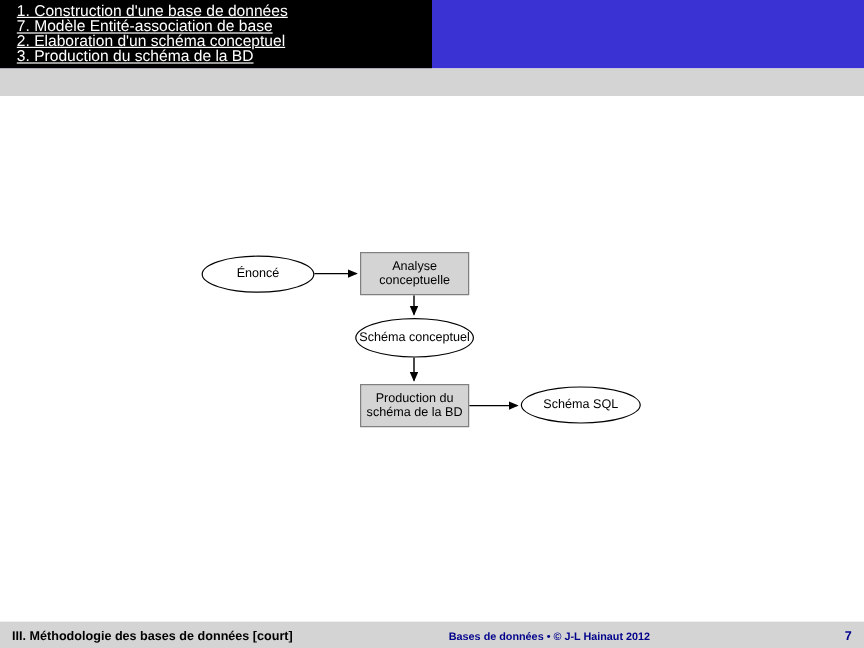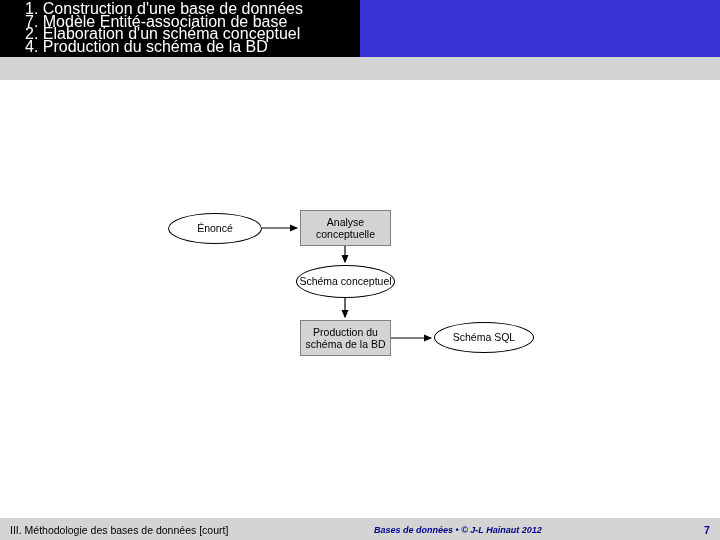--- a/index.html
+++ b/index.html
@@ -31,26 +31,27 @@
   }
   .header-black {
     position: absolute;
     left: 0; top: 0;
     width: 360px;
     height: 57px;
     background: #000000;
   }
   .header-list {
     position: absolute;
-    left: 25px;
+    left: 14px;
     top: 3px;
     width: 350px;
     color: #ffffff;
-    font-size: 16px;
+    font-size: 13px;
     line-height: 12.6px;
+    text-decoration: underline;
   }
   .header-list div {
     white-space: nowrap;
   }
   .header-grey {
     position: absolute;
     left: 0;
     top: 57px;
     width: 720px;
     height: 23px;
@@ -114,30 +115,29 @@
     width: 720px;
     height: 22px;
     background: #d4d4d4;
   }
   .footer-left {
     position: absolute;
     left: 10px;
     top: 524px;
     font-size: 10.5px;
     color: #000000;
-    font-weight: normal;
+    font-weight: bold;
   }
   .footer-center {
     position: absolute;
     left: 374px;
     top: 525px;
     font-size: 9px;
     color: #00008b;
     font-weight: bold;
-    font-style: italic;
   }
   .footer-page {
     position: absolute;
     left: 704px;
     top: 524px;
     font-size: 10.5px;
     color: #00008b;
     font-weight: bold;
   }
 </style>
@@ -145,21 +145,21 @@
 <body>
 
 <div class="slide">
 
   <div class="header-blue"></div>
   <div class="header-black"></div>
   <div class="header-list">
     <div>1. Construction d'une base de données</div>
     <div>7. Modèle Entité-association de base</div>
     <div>2. Elaboration d'un schéma conceptuel</div>
-    <div>4. Production du schéma de la BD</div>
+    <div>3. Production du schéma de la BD</div>
   </div>
   <div class="header-grey"></div>
 
   <svg class="arrow-svg" viewBox="0 0 720 540">
     <defs>
       <marker id="ah" markerWidth="7" markerHeight="7" refX="6" refY="3" orient="auto">
         <path d="M0,0 L7,3 L0,6 z" fill="#000000"></path>
       </marker>
     </defs>
     <line x1="262" y1="228" x2="297" y2="228" stroke="#000000" stroke-width="1.2" marker-end="url(#ah)"></line>

